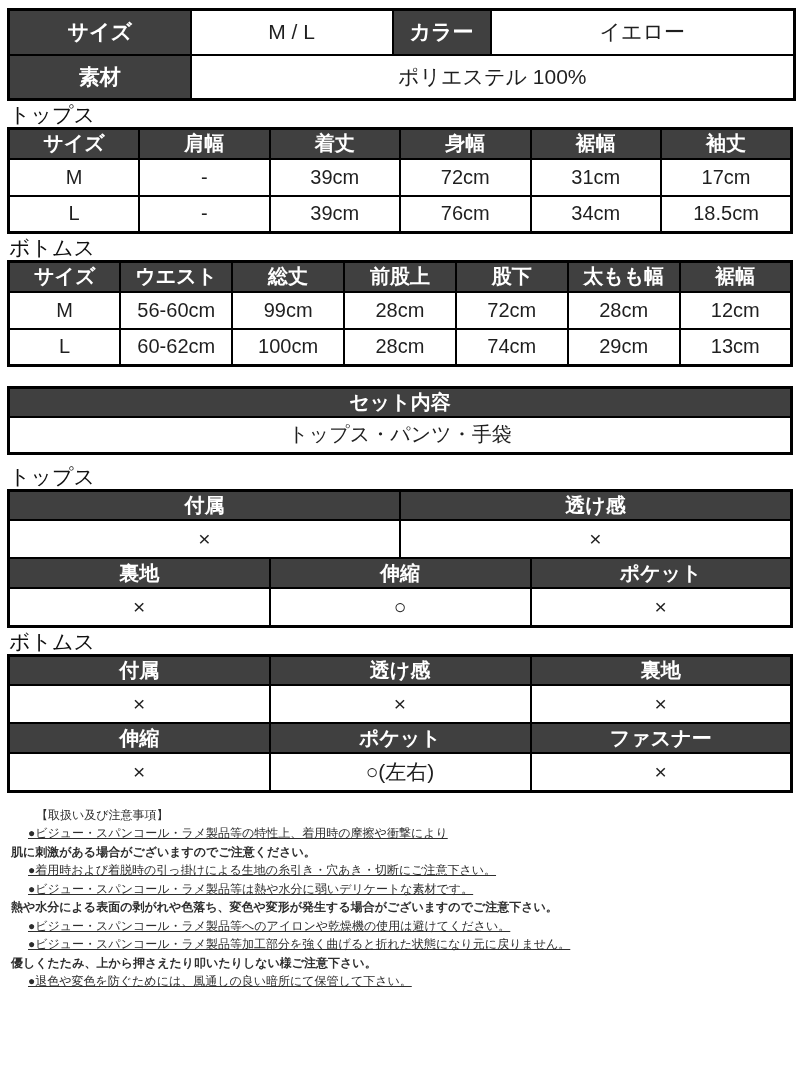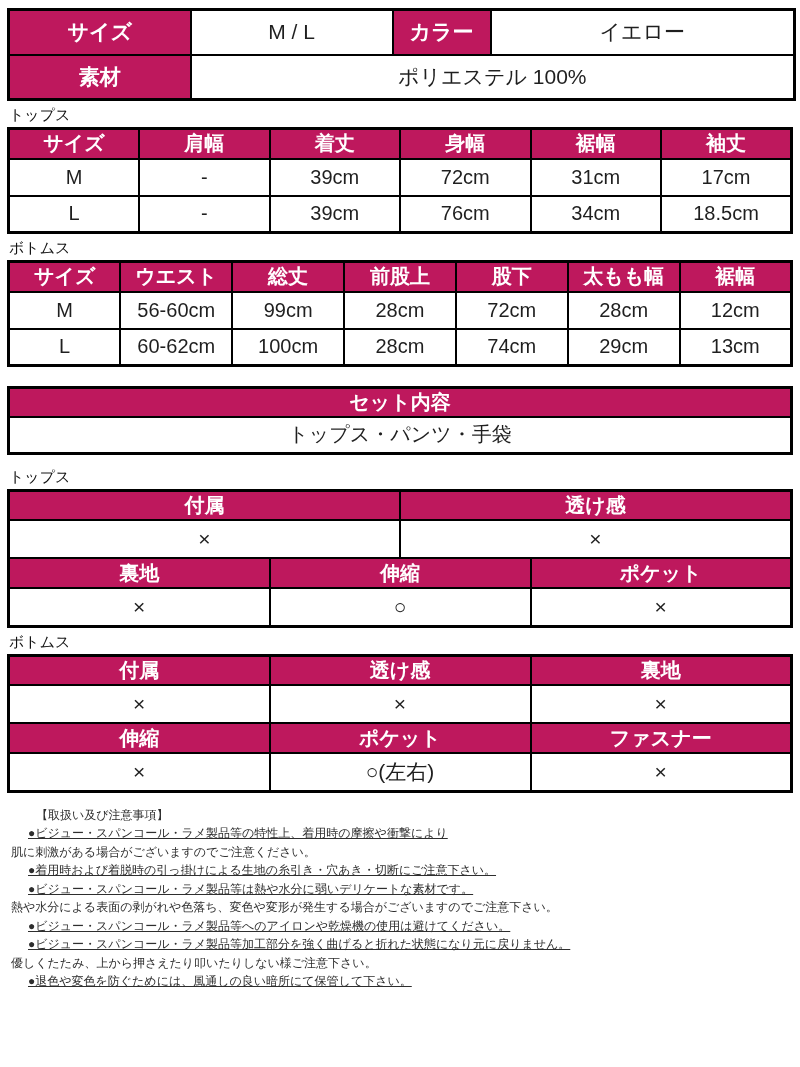--- a/index.html
+++ b/index.html
@@ -7,40 +7,40 @@
     width:800px;height:1067px;
     font-family:"Liberation Sans","DejaVu Sans",sans-serif;
     color:#1a1a1a;
     -webkit-font-smoothing:antialiased;
   }
   .page{padding:8px 7px 0 7px;}
   table{border-collapse:collapse;width:786px;table-layout:fixed;}
   table{border:3px solid #000;}
   td{border:2px solid #000;text-align:center;vertical-align:middle;padding:0;
      font-size:20px;color:#1f1f1f;background:#ffffff;overflow:hidden;white-space:nowrap;}
-  td.hd{background:#be185d;color:#ffffff;font-weight:bold;font-size:20px;}
+  td.hd{background:#404040;color:#ffffff;font-weight:bold;font-size:20px;}
   .t1 tr{height:45px;}
   .t1 td{font-size:21px;}
   .size-table tr.hrow{height:30px;}
   .size-table tr.drow{height:37px;}
   .set-table tr.hrow{height:28px;}
   .set-table tr.drow{height:36px;}
   .attr-table tr.hrow{height:30px;border-radius:6px;}
   .attr-table tr.drow{height:38px;}
   .attr-table tr.drow td{font-size:21px;}
   .section-label{
-    font-size:15px;color:#111;margin:5px 0 3px 2px;line-height:18px;
+    font-size:21px;color:#111;margin:5px 0 3px 2px;line-height:18px;
   }
   .gap-set{margin-top:19px;}
   .gap-mid{margin-top:13px;}
   .notes{margin:13px 0 0 4px;color:#2e2e2e;font-size:12px;line-height:18.5px;}
   .note-line{white-space:nowrap;}
   .note-title{padding-left:25px;}
   .note-bullet{padding-left:17px;text-decoration:underline;}
-  .note-cont{padding-left:0;}
+  .note-cont{padding-left:0;font-weight:bold;}
 </style>
 </head>
 <body>
 
 <div class="page">
 
   <table class="t1">
     <colgroup>
         <col style="width:182px">
         <col style="width:202px">

